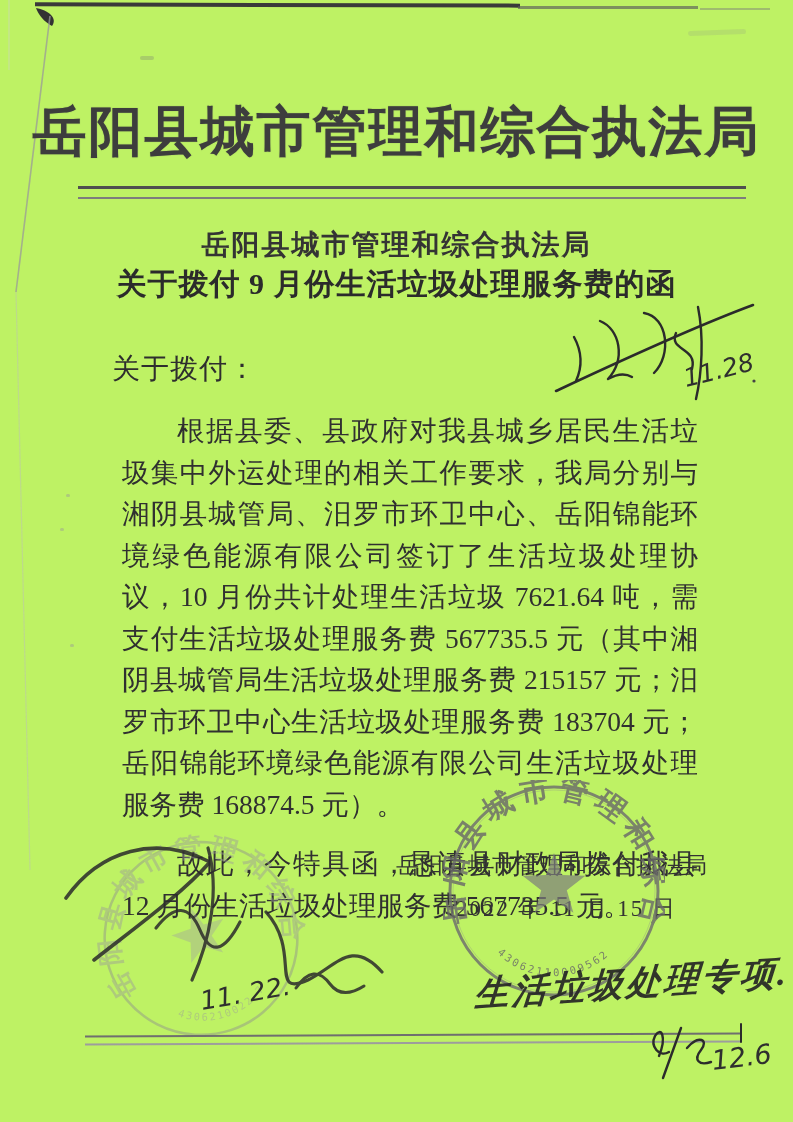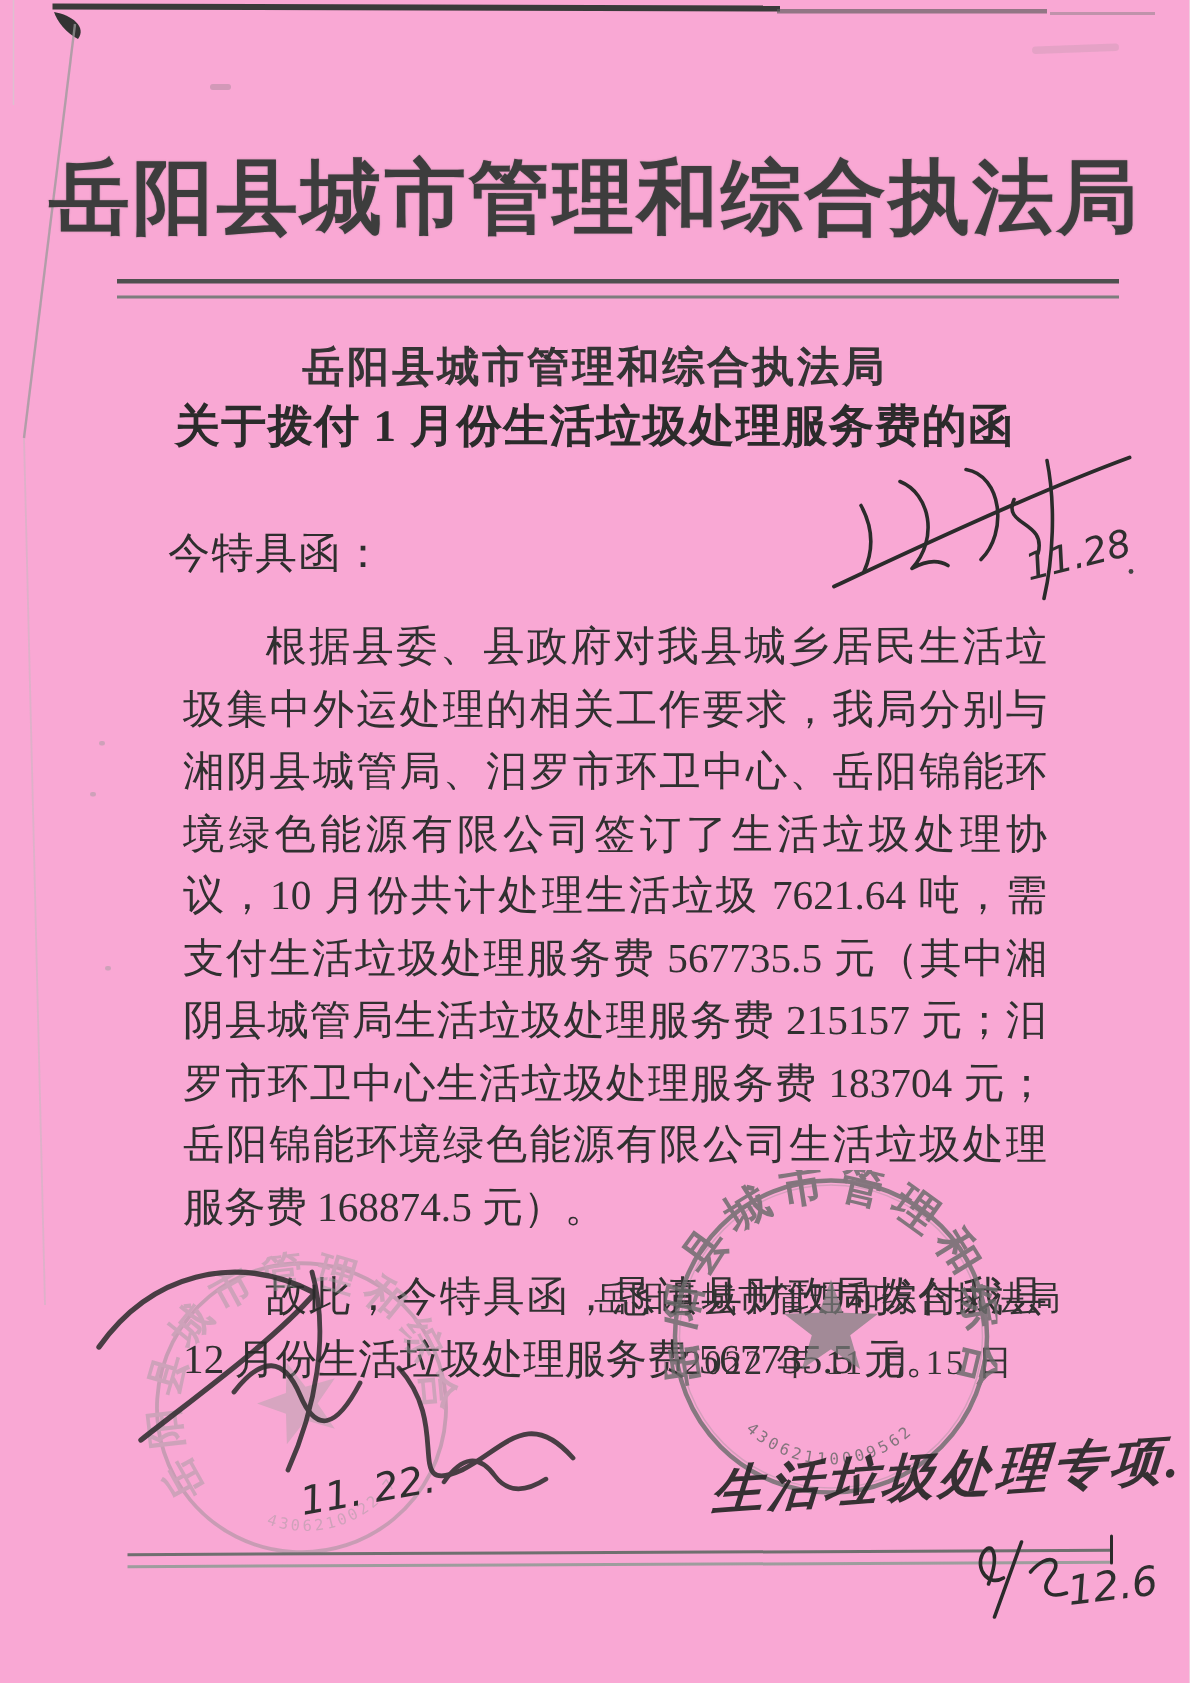--- a/index.html
+++ b/index.html
@@ -1,18 +1,18 @@
 <!DOCTYPE html>
 <html><head>
 <meta charset="utf-8">
 <style>
   html,body{margin:0;padding:0;background:#e9e9e7;}
   .page{
     position:relative;width:793px;height:1122px;margin:0 auto;
-    background:#f9a8d4;overflow:hidden;
+    background:#bef264;overflow:hidden;
     font-family:"Liberation Serif","DejaVu Serif",serif;color:#2e2e2e;
   }
   .abs{position:absolute;}
   
   .top-line-1{left:35px;top:3px;width:485px;height:4px;background:#3a3a3a;transform:rotate(.15deg);}
   .top-line-2{left:518px;top:6px;width:180px;height:3px;background:#5a5a5a;opacity:.65;}
   .top-line-3{left:700px;top:8px;width:70px;height:2px;background:#7a7a7a;opacity:.45;}
   .smudge-a{left:688px;top:30px;width:58px;height:5px;background:#8a8a8a;opacity:.18;transform:rotate(-2deg);border-radius:3px;}
   .smudge-b{left:140px;top:56px;width:14px;height:4px;background:#777;opacity:.3;border-radius:2px;}
   .speck{width:4px;height:3px;background:#9a9a9a;border-radius:2px;opacity:.45;}
@@ -67,34 +67,34 @@
     <path d="M36,8 C48,10 58,18 52,26 C44,22 38,14 36,8 Z" fill="#333"></path>
     <path d="M50,16 L16,292" stroke="#9a9a9a" stroke-width="1.6" fill="none" opacity=".75"></path>
     <path d="M16,292 L30,870" stroke="#bdbdbd" stroke-width="1.2" fill="none" opacity=".45"></path>
     <path d="M9,0 L9,70" stroke="#cfcfcf" stroke-width="1" opacity=".6"></path>
   </svg>
 
   <div class="abs letterhead">岳阳县城市管理和综合执法局</div>
   <div class="abs rule-double"></div>
 
   <div class="abs doc-title-1">岳阳县城市管理和综合执法局</div>
-  <div class="abs doc-title-2">关于拨付 1 月份生活垃圾处理服务费的函</div>
+  <div class="abs doc-title-2">关于拨付 9 月份生活垃圾处理服务费的函</div>
 
   <svg class="abs hw-approval" width="215" height="115" viewBox="0 0 215 115">
     <path class="hw-stroke" stroke-width="2.6" d="M8,96 C55,74 140,34 205,10"></path>
     <path class="hw-stroke" stroke-width="2.4" d="M26,42 q 12,22 2,44"></path>
     <path class="hw-stroke" stroke-width="2.4" d="M52,26 c 20,8 26,38 8,58 q 14,-8 24,-2"></path>
     <path class="hw-stroke" stroke-width="2.4" d="M96,18 c 24,4 28,42 10,60"></path>
     <path class="hw-stroke" stroke-width="2.4" d="M128,38 c -8,18 22,14 16,36"></path>
     <path class="hw-stroke" stroke-width="2.4" d="M150,12 c 6,30 4,66 -2,92"></path>
     <text class="hw-date" x="138" y="92" font-size="25" transform="rotate(-14 138 92)">11.28</text>
     <circle cx="206" cy="86" r="1.6" fill="#444"></circle>
   </svg>
 
-  <div class="abs salutation">今特具函：</div>
+  <div class="abs salutation">关于拨付：</div>
   <div class="abs body-text">
     <p>根据县委、县政府对我县城乡居民生活垃圾集中外运处理的相关工作要求，我局分别与湘阴县城管局、汨罗市环卫中心、岳阳锦能环境绿色能源有限公司签订了生活垃圾处理协议，10 月份共计处理生活垃圾 7621.64 吨，需支付生活垃圾处理服务费 567735.5 元（其中湘阴县城管局生活垃圾处理服务费 215157 元；汨罗市环卫中心生活垃圾处理服务费 183704 元；岳阳锦能环境绿色能源有限公司生活垃圾处理服务费 168874.5 元）。</p>
     <p>故此，今特具函，恳请县财政局拨付我县 12 月份生活垃圾处理服务费 567735.5 元。</p>
   </div>
 
   <div class="abs sig-org">岳阳县城市管理和综合执法局</div>
   <div class="abs sig-date">2022 年 11 月 15 日</div>
 
   <svg class="abs seal-right" width="222" height="222" viewBox="0 0 222 222">
     <circle cx="111" cy="111" r="104" fill="none" stroke="#6e6e6e" stroke-width="3"></circle>

